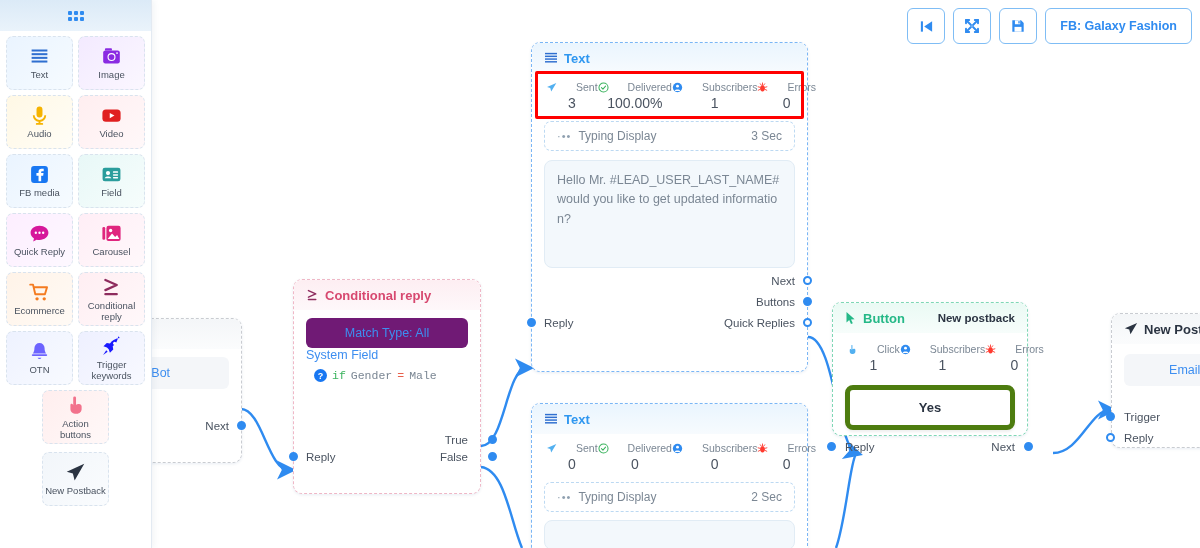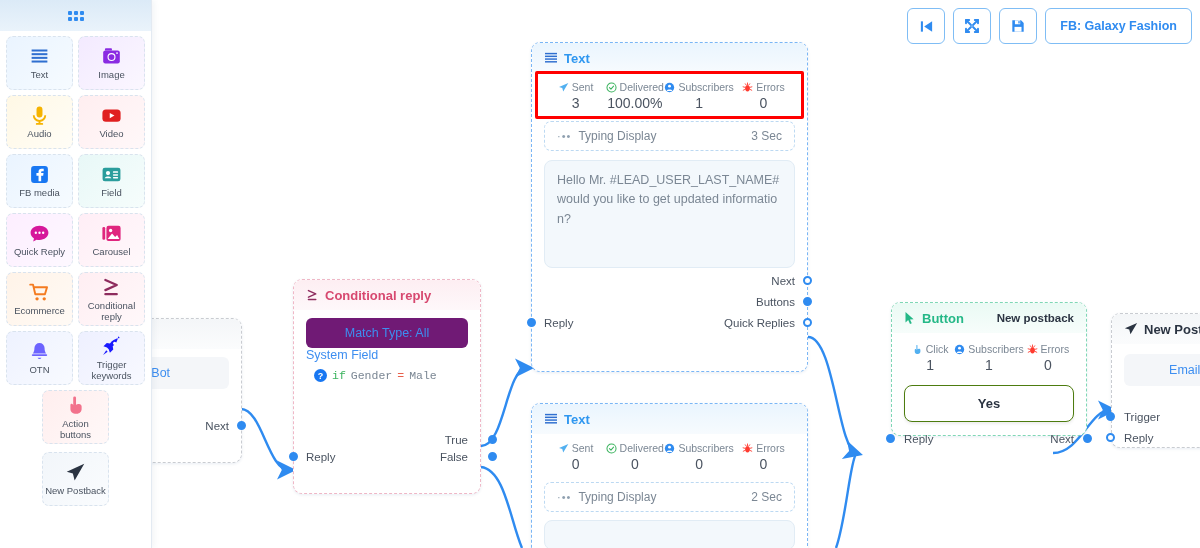--- a/index.html
+++ b/index.html
@@ -42,21 +42,21 @@
   .node.btn  .node-head { color:#25b887; background:linear-gradient(180deg,#eafaf4 0%,#f7fdfb 100%); }
   .node.post .node-head { color:#2b3442; background:linear-gradient(180deg,#f4f6f8 0%,#fbfcfd 100%); }
 
   .head-right { margin-left:auto; font-size:11.5px; font-weight:bold; color:#2b3442; }
 
   .node-body { padding:8px 12px 10px; }
 
   
   .stats { display:flex; padding:4px 2px 2px; }
   .stat { flex:1; text-align:center; }
-  .stat .lbl { font-size:10.5px; color:#7b8794; white-space:nowrap; display:flex; align-items:center; justify-content:center; gap:3px; }
+  .stat .lbl { font-size:10.5px; color:#7b8794; white-space:nowrap; display:flex; align-items:center; justify-content:center; gap:19px; }
   .stat .val { font-size:14px; color:#4a5360; margin-top:2px; }
 
   .stats-wrap { position:relative; }
   .redbox { position:absolute; border:3px solid #ff0000; border-radius:2px; pointer-events:none; }
 
   
   .typing {
     margin-top:8px;
     border:1px dashed #bcd9f2; border-radius:7px;
     padding:7px 12px; display:flex; align-items:center;
@@ -83,21 +83,21 @@
   .cond-row { margin-top:7px; padding-left:8px; font-family:"Liberation Mono", monospace; font-size:11.5px; display:flex; align-items:center; gap:5px; }
   .qmark { display:inline-flex; align-items:center; justify-content:center; width:13px; height:13px; border-radius:50%; background:#1877f2; color:#fff; font-size:9px; font-weight:bold; font-family:"Liberation Sans",sans-serif; }
   .kw-if { color:#3bb35e; }
   .kw-id { color:#7b8794; }
   .kw-op { color:#e8604c; }
   .kw-val { color:#7b8794; }
 
   
   .yesbtn {
     margin-top:10px;
-    border:1px solid #4d7c0f; border-radius:8px;
+    border:5px solid #4d7c0f; border-radius:8px;
     background:#fff; box-shadow:0 2px 3px rgba(0,0,0,.07);
     padding:10px; text-align:center; font-size:13px; font-weight:bold; color:#2b3442;
   }
 
   
   .email-pill {
     margin-top:2px; background:#f4f6f9; border-radius:6px;
     padding:9px 10px; text-align:center; font-size:12.5px; color:#3d8ef0;
     white-space:nowrap; overflow:hidden;
   }
@@ -356,21 +356,21 @@
           </div>
         <div class="typing">
           <span class="dots">·••</span>
           <span>Typing Display</span>
           <span class="sec">2 Sec</span>
         </div>
         <div class="bubble" style="min-height:30px;margin-top:8px;"></div>
       </div>
     </div>
 
-    <div class="node btn" style="left:891px; top:302px; width:196px; height:134px;">
+    <div class="node btn" style="left:832px; top:302px; width:196px; height:134px;">
       <div class="node-head">
         <svg class="icn" width="12" height="14" viewBox="0 0 12 14">
           <path d="M1.5 1 L1.5 11.5 L4.2 9 L6 13 L7.8 12.2 L6 8.4 L9.6 8.2 Z" fill="#25b887"></path>
         </svg>
         <span>Button</span>
         <span class="head-right">New postback</span>
       </div>
       <div class="node-body" style="padding-top:6px;">
         <div class="stats" id="stats-button">
             <div class="stat">

